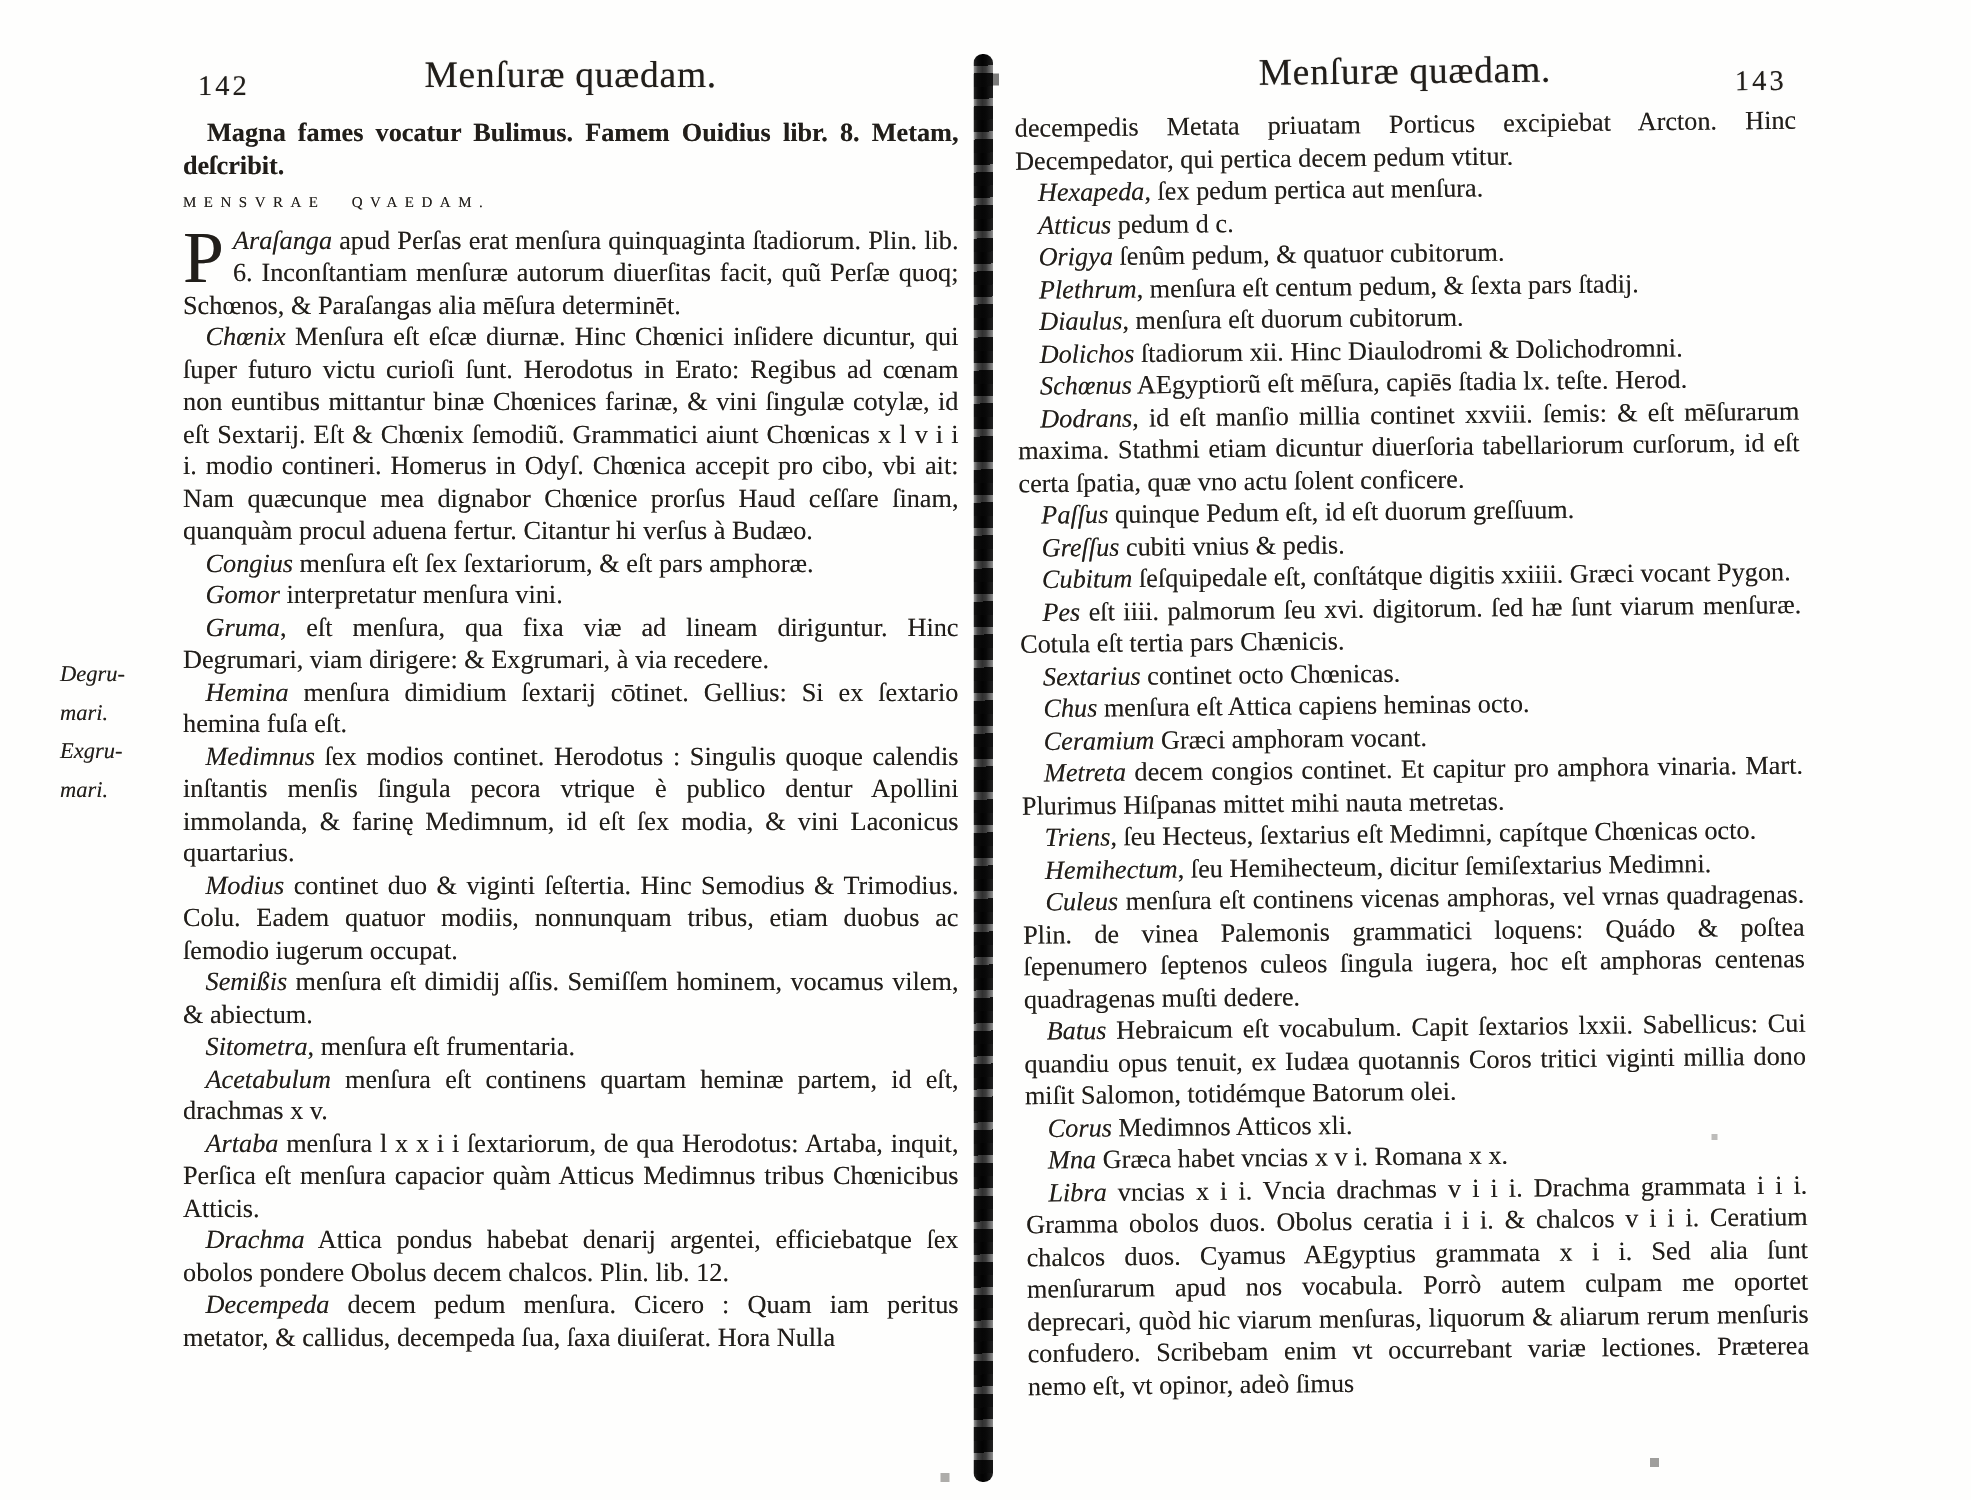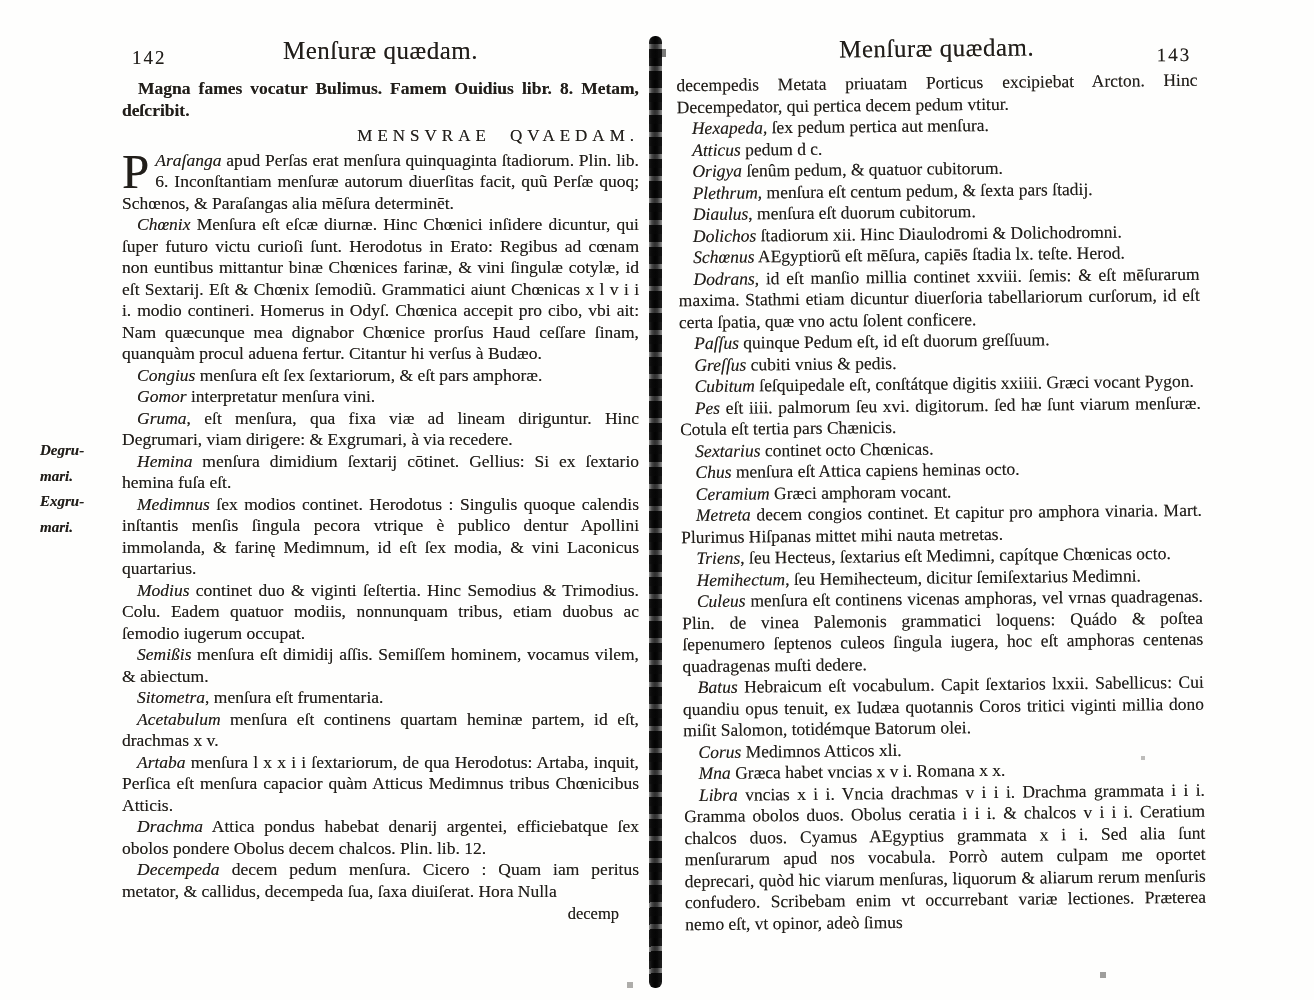--- a/index.html
+++ b/index.html
@@ -28,37 +28,37 @@
     text-shadow:0 0 .5px rgba(20,15,10,.6);
   }
   .pgnum{font-size:19px;letter-spacing:2px;text-shadow:0 0 .5px rgba(20,15,10,.5);}
   .page-left  .pgnum{position:absolute;left:-2px;top:7px;margin-left:12px;}
   .page-right .pgnum{position:absolute;right:6px;top:9px;}
 
   
   .bodytext{font-size:17.5px;line-height:21.5px;text-shadow:0 0 .4px rgba(25,20,12,.55);}
   .intro{margin:0;text-indent:16px;text-align:justify;font-weight:bold;}
   .secthead{
-    text-align:right;font-size:17px;letter-spacing:5px;word-spacing:10px;
+    text-align:left;font-size:10px;letter-spacing:5px;word-spacing:10px;
     margin:4px 0 3px;white-space:nowrap;
   }
   .dp{margin:0;text-align:justify;}
   .dropcap{float:left;font-size:49px;line-height:39px;padding:2px 6px 0 0;}
   .para{margin:0;text-indent:15px;text-align:justify;}
   .para.cont{text-indent:0;}
   .kw{font-style:italic;}
   .catchword{text-align:right;padding-right:20px;margin-top:1px;font-size:16.5px;}
 
   
   .margin-notes{
     position:absolute;left:-82px;top:398px;width:78px;
     font-style:italic;font-size:15px;line-height:25.5px;
     text-shadow:0 0 .4px rgba(25,20,12,.5);
   }
-  .margin-note{display:block;font-weight:bold;}
+  .margin-note{display:block;}
 
   
   .gutter{
     position:absolute;left:649px;top:36px;width:13px;height:952px;
     background:
       repeating-linear-gradient(178deg,
         rgba(0,0,0,.85) 0 8px,
         rgba(70,70,70,.55) 8px 13px,
         rgba(5,5,5,.92) 13px 22px),
       linear-gradient(90deg,
@@ -107,21 +107,20 @@
         <p class="para"><i class="kw">Medimnus</i><span class="kt"> ſex modios continet. Herodotus : Singulis quoque calendis inſtantis menſis ſingula pecora vtrique è publico dentur Apollini immolanda, &amp; farinę Medimnum, id eſt ſex modia, &amp; vini Laconicus quartarius.</span></p>
         <p class="para"><i class="kw">Modius</i><span class="kt"> continet duo &amp; viginti ſeſtertia. Hinc Semodius &amp; Trimodius. Colu. Eadem quatuor modiis, nonnunquam tribus, etiam duobus ac ſemodio iugerum occupat.</span></p>
         <p class="para"><i class="kw">Semißis</i><span class="kt"> menſura eſt dimidij aſſis. Semiſſem hominem, vocamus vilem, &amp; abiectum.</span></p>
         <p class="para"><i class="kw">Sitometra</i><span class="kt">, menſura eſt frumentaria.</span></p>
         <p class="para"><i class="kw">Acetabulum</i><span class="kt"> menſura eſt continens quartam heminæ partem, id eſt, drachmas x v.</span></p>
         <p class="para"><i class="kw">Artaba</i><span class="kt"> menſura l x x i i ſextariorum, de qua Herodotus: Artaba, inquit, Perſica eſt menſura capacior quàm Atticus Medimnus tribus Chœnicibus Atticis.</span></p>
         <p class="para"><i class="kw">Drachma</i><span class="kt"> Attica pondus habebat denarij argentei, efficiebatque ſex obolos pondere Obolus decem chalcos. Plin. lib. 12.</span></p>
         <p class="para"><i class="kw">Decempeda</i><span class="kt"> decem pedum menſura. Cicero : Quam iam peritus metator, &amp; callidus, decempeda ſua, ſaxa diuiſerat. Hora Nulla</span></p>
       </div>
 
-    <div class="catchword">decemp</div>
 
     <div class="margin-notes">
       <span class="margin-note">Degru-</span>
       <span class="margin-note">mari.</span>
       <span class="margin-note">Exgru-</span>
       <span class="margin-note">mari.</span>
     </div>
   </div>
 
   <div class="gutter"></div>

